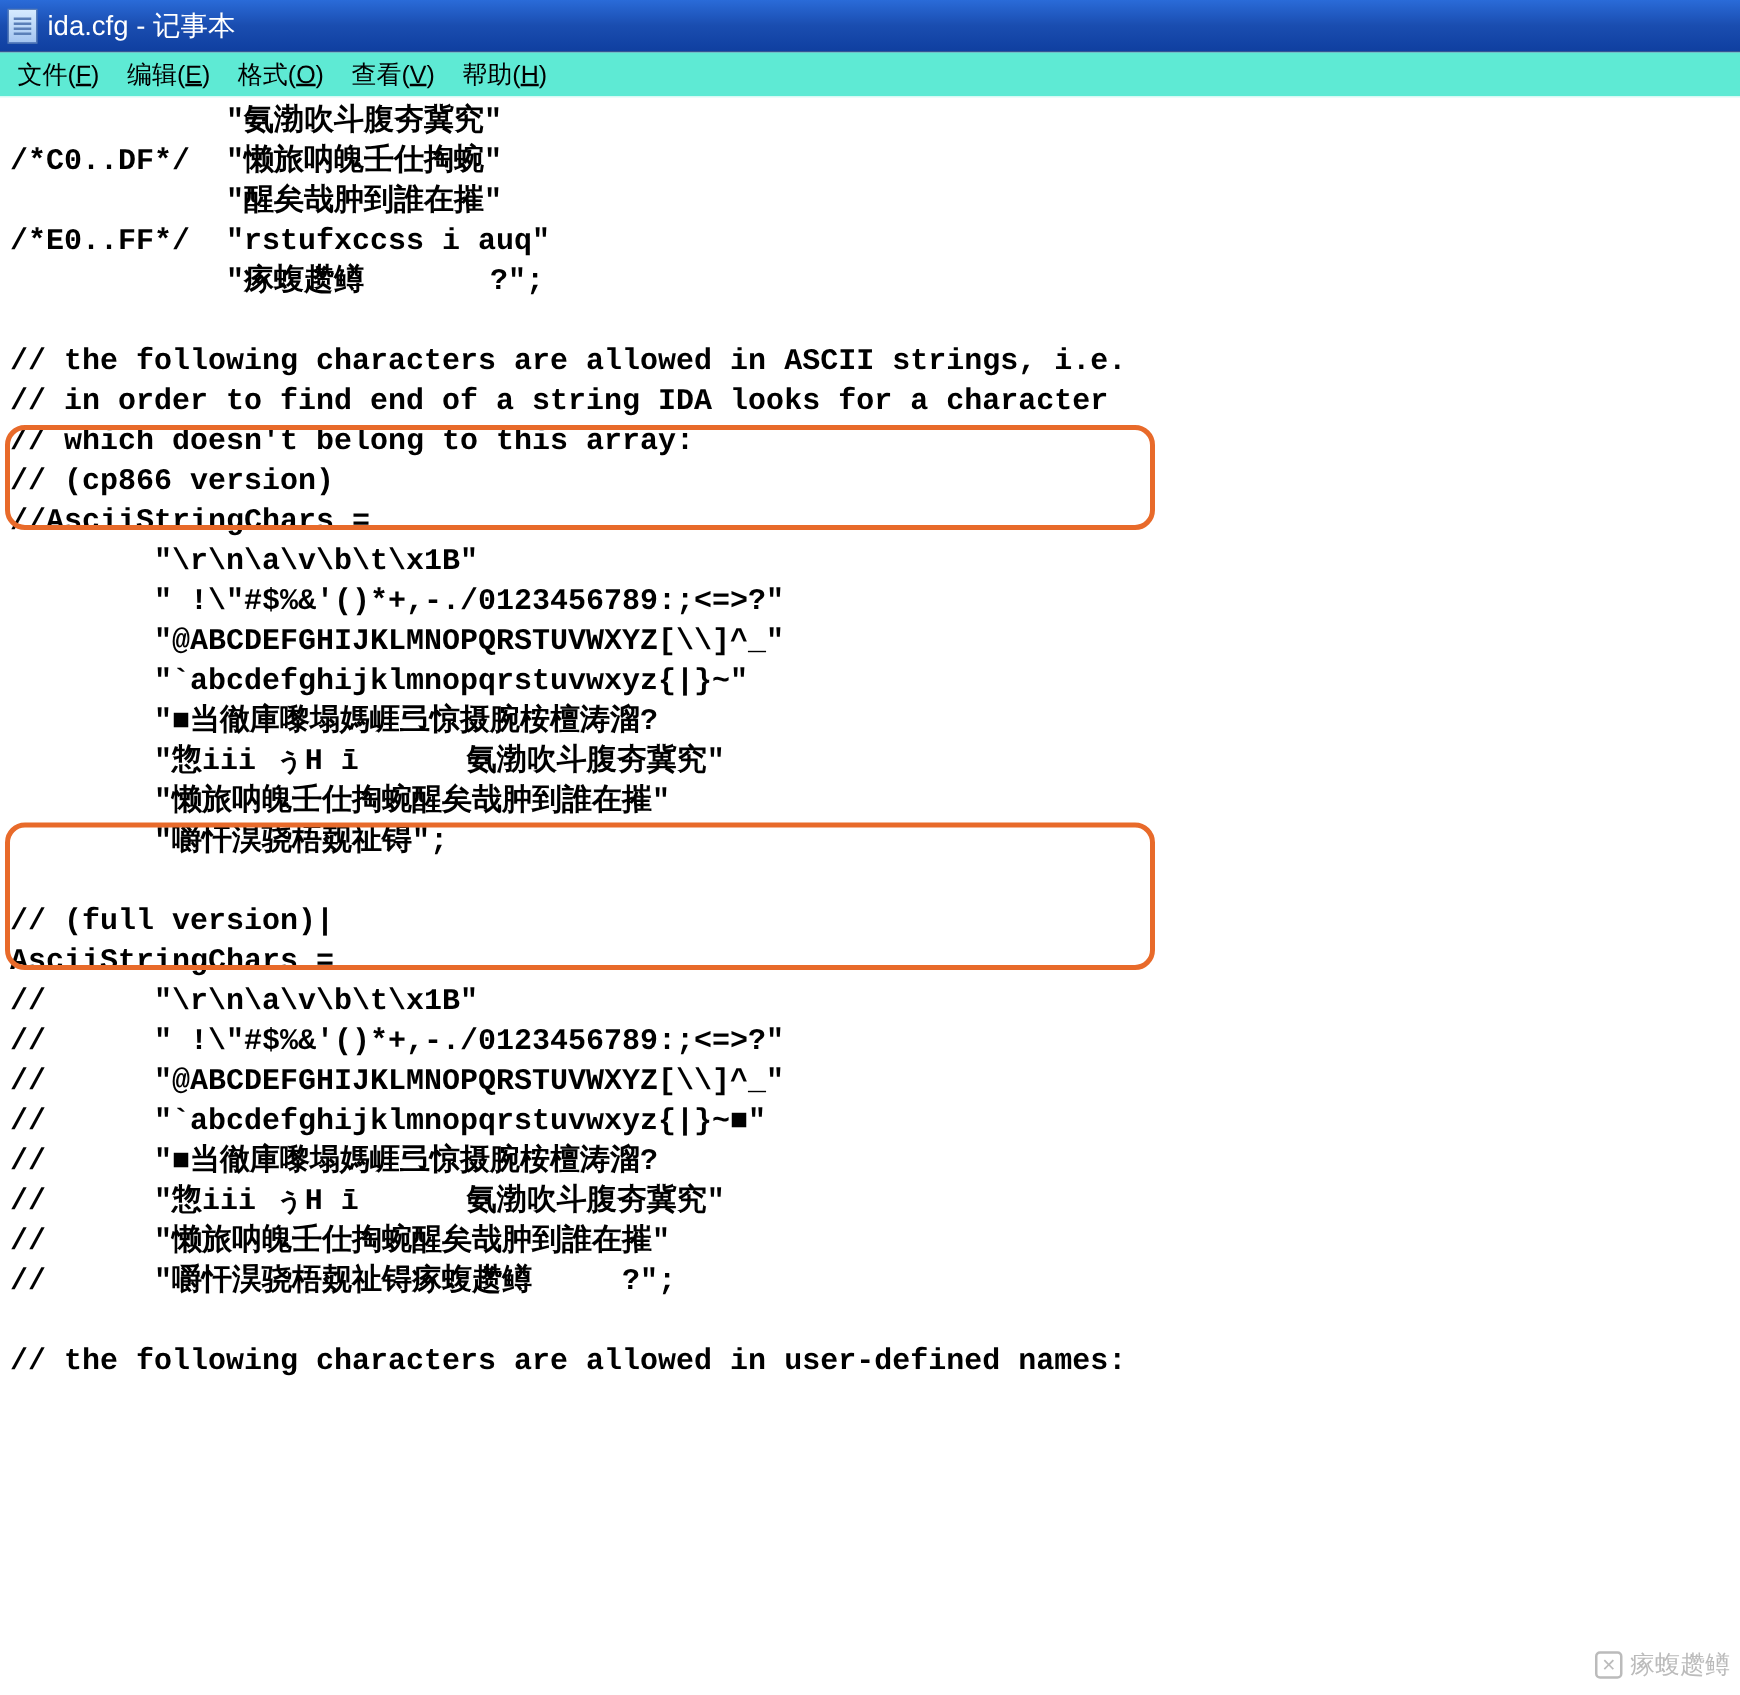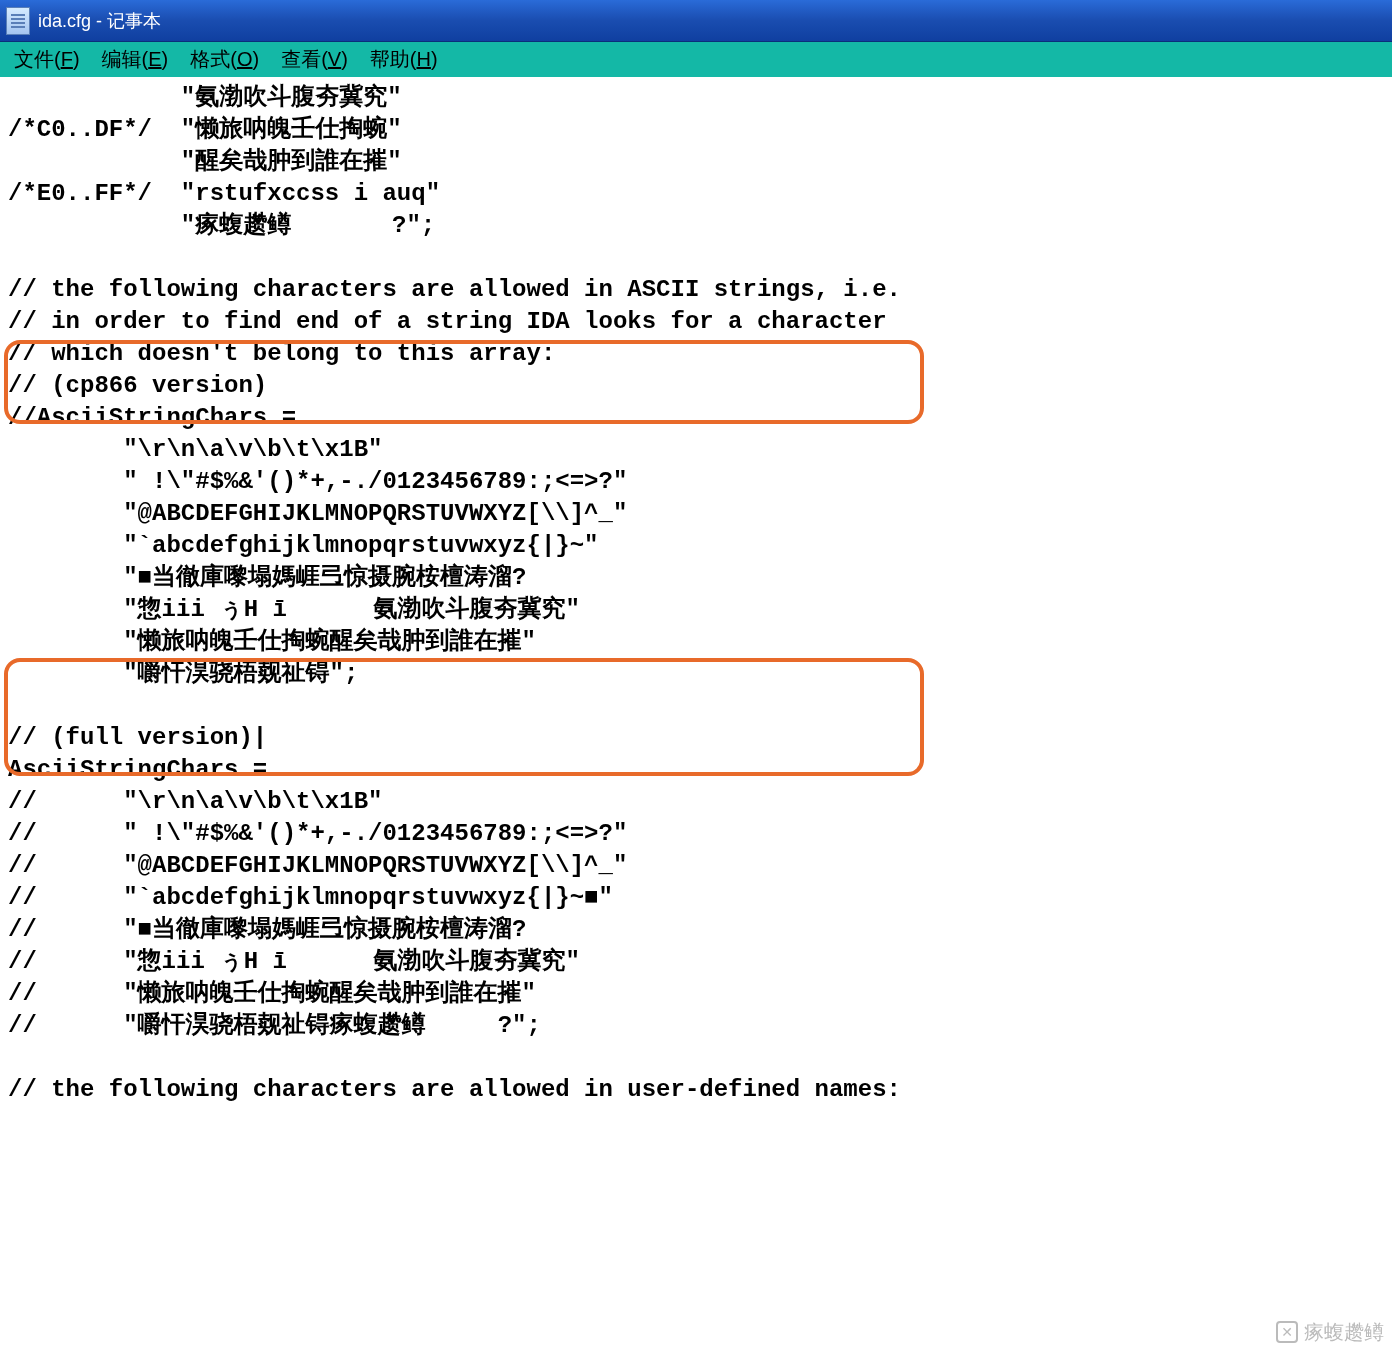--- a/index.html
+++ b/index.html
@@ -10,39 +10,39 @@
     background: #fff;
     overflow: hidden;
   }
   .titlebar {
     height: 42px;
     background: linear-gradient(to bottom, #2a6bd8 0%, #1a4db0 50%, #0f3fa0 100%);
     color: #fff;
     display: flex;
     align-items: center;
     padding: 0 6px;
-    font-size: 18px;
+    font-size: 22px;
     font-family: "SimSun", sans-serif;
     border-bottom: 1px solid #0a2f7a;
   }
   .titlebar .icon {
     width: 24px; height: 28px;
     background: linear-gradient(to bottom,#d6ebff,#a3c4f0);
     border: 1px solid #5a7fb8;
     margin-right: 8px;
     position: relative;
   }
   .titlebar .icon::before{
     content:"";
     position:absolute;left:4px;top:6px;right:4px;height:2px;background:#5a7fb8;
     box-shadow:0 4px 0 #5a7fb8,0 8px 0 #5a7fb8,0 12px 0 #5a7fb8;
   }
   .menubar {
     height: 36px;
-    background: #14b8a6;
+    background: #5eead4;
     border-bottom: 1px solid #fff;
     display: flex;
     align-items: center;
     padding: 0 4px;
     font-size: 20px;
     font-family: "SimSun", sans-serif;
     color: #000;
     gap: 2px;
   }
   .menubar .menu-item {

